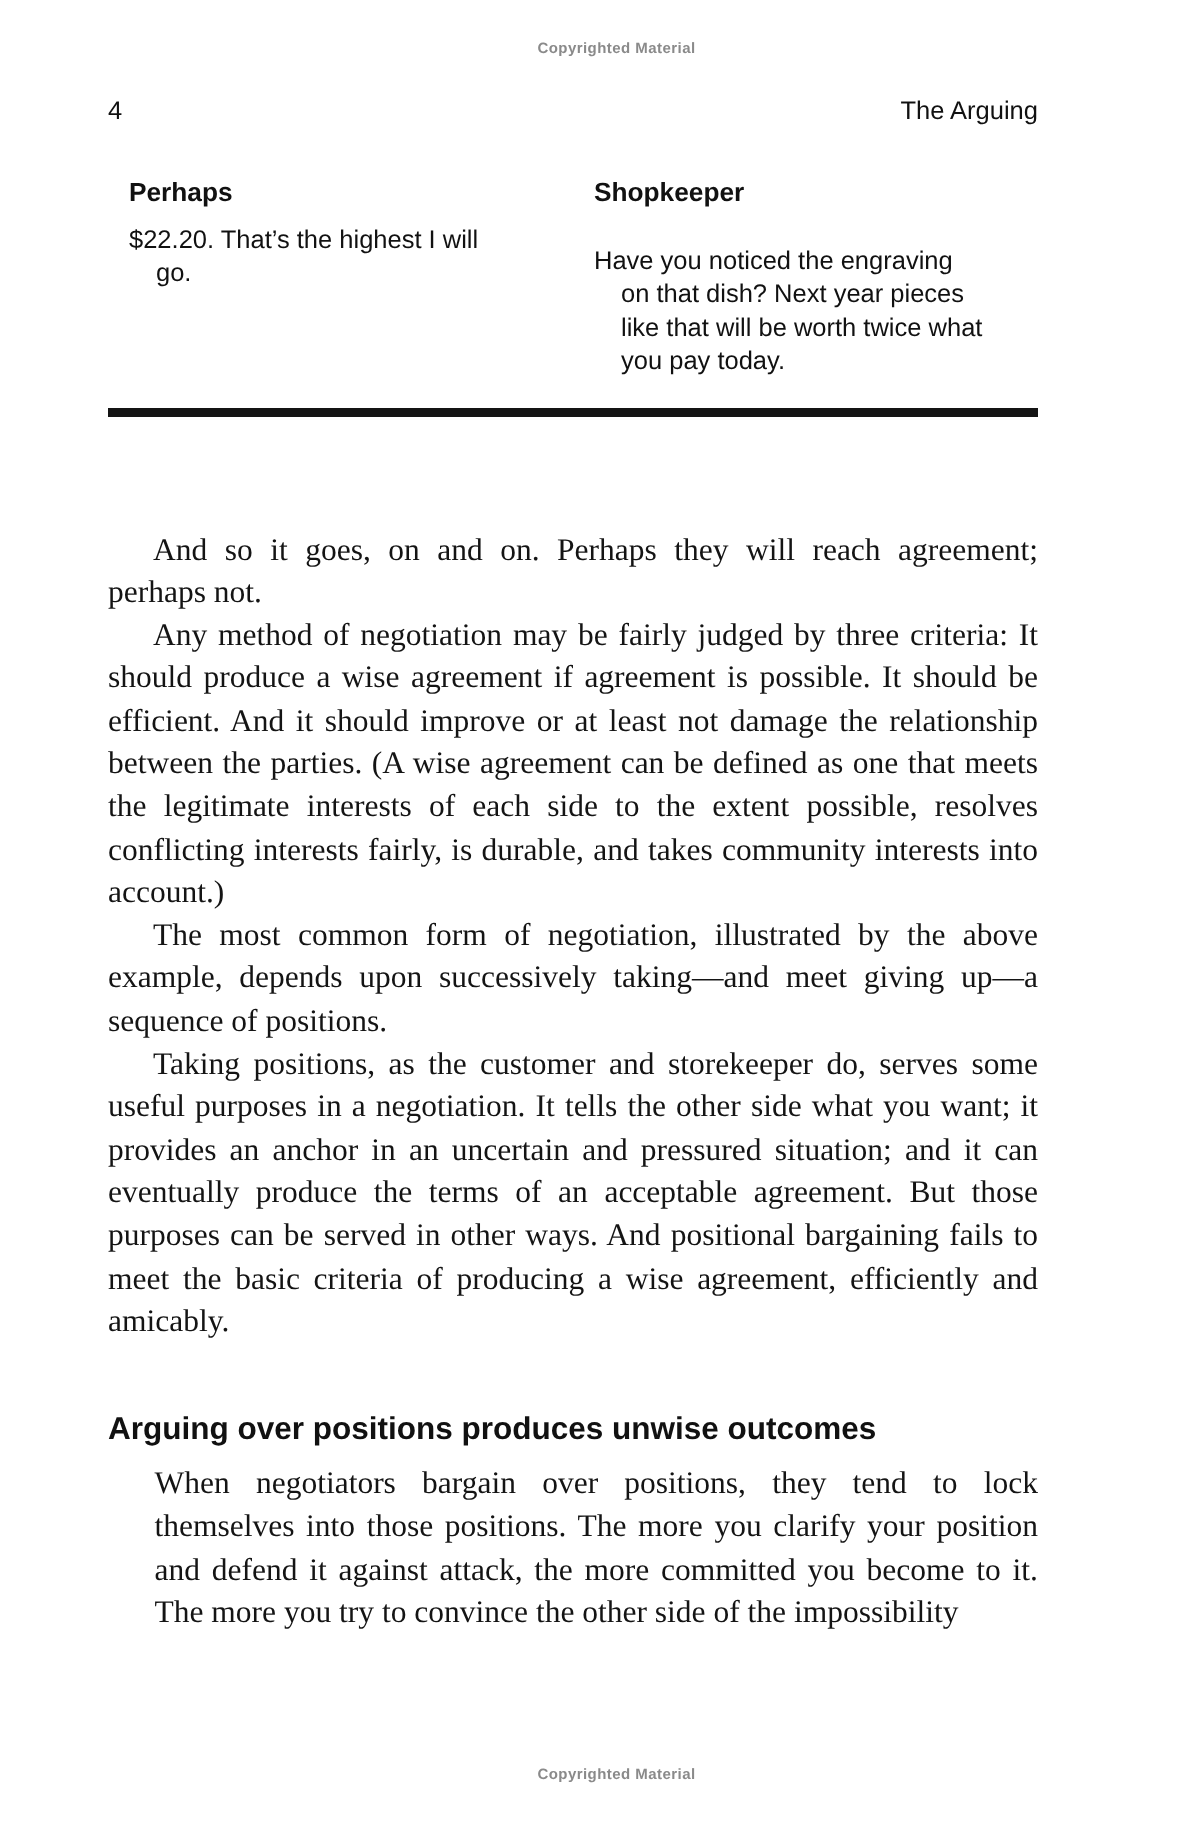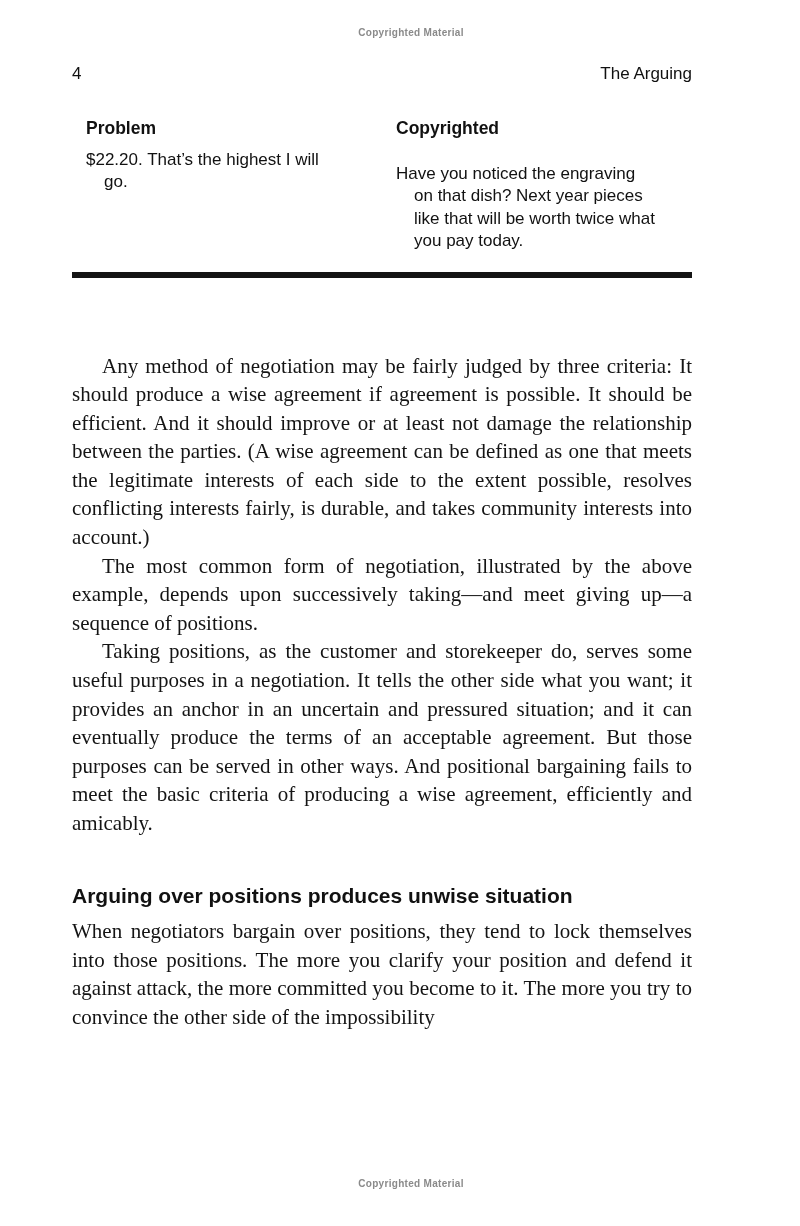--- a/index.html
+++ b/index.html
@@ -83,55 +83,56 @@
   .bodytext p { margin: 0; text-indent: 30px; }
 
   .section-heading {
     margin-top: 44px;
     margin-bottom: 7px;
     font-family: "Liberation Sans", sans-serif;
     font-weight: bold;
     font-size: 21px;
     color: #111111;
   }
-  .bodytext p.no-indent { text-indent: 0; }
+  .bodytext p.no-indent { text-indent: 0; margin-left: 31px; }
 </style>
 </head>
 <body>
 
 <div class="page">
 
   <div class="copyright top">Copyrighted Material</div>
 
   <div class="content">
 
     <div class="header-row">
       <span>4</span>
       <span>The Arguing</span>
     </div>
 
     <div class="dialogue">
       <div class="col left">
-        <div class="speaker">Problem</div>
+        <div class="speaker">Perhaps</div>
         <div class="line hang">$22.20. That’s the highest I will go.</div>
       </div>
       <div class="col right">
-        <div class="speaker">Copyrighted</div>
+        <div class="speaker">Shopkeeper</div>
         <div class="line hang">Have you noticed the engraving on that dish? Next year pieces like that will be worth twice what you pay today.</div>
       </div>
     </div>
 
     <div class="rule"></div>
 
     <div class="bodytext">
+      <p>And so it goes, on and on. Perhaps they will reach agreement; perhaps not.</p>
       <p>Any method of negotiation may be fairly judged by three criteria: It should produce a wise agreement if agreement is possible. It should be efficient. And it should improve or at least not damage the relationship between the parties. (A wise agreement can be defined as one that meets the legitimate interests of each side to the extent possible, resolves conflicting interests fairly, is durable, and takes community interests into account.)</p>
       <p>The most common form of negotiation, illustrated by the above example, depends upon successively taking—and meet giving up—a sequence of positions.</p>
       <p>Taking positions, as the customer and storekeeper do, serves some useful purposes in a negotiation. It tells the other side what you want; it provides an anchor in an uncertain and pressured situation; and it can eventually produce the terms of an acceptable agreement. But those purposes can be served in other ways. And positional bargaining fails to meet the basic criteria of producing a wise agreement, efficiently and amicably.</p>
 
-      <div class="section-heading">Arguing over positions produces unwise situation</div>
+      <div class="section-heading">Arguing over positions produces unwise outcomes</div>
 
       <p class="no-indent">When negotiators bargain over positions, they tend to lock themselves into those positions. The more you clarify your position and defend it against attack, the more committed you become to it. The more you try to convince the other side of the impossibility</p>
     </div>
 
   </div>
 
   <div class="copyright bottom">Copyrighted Material</div>
 
 </div>
 

